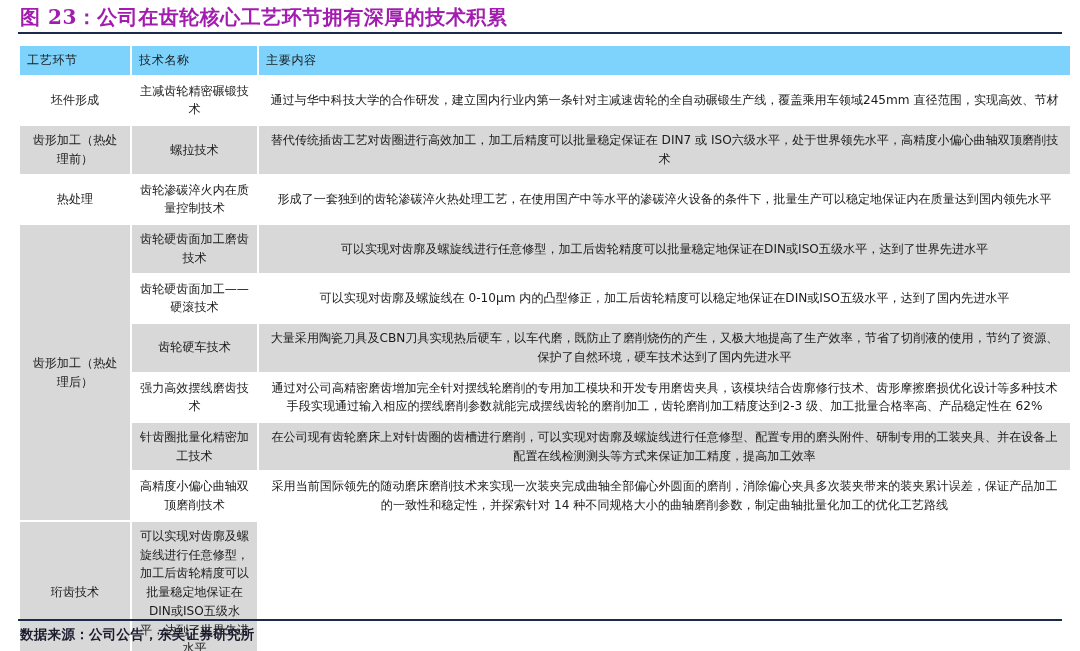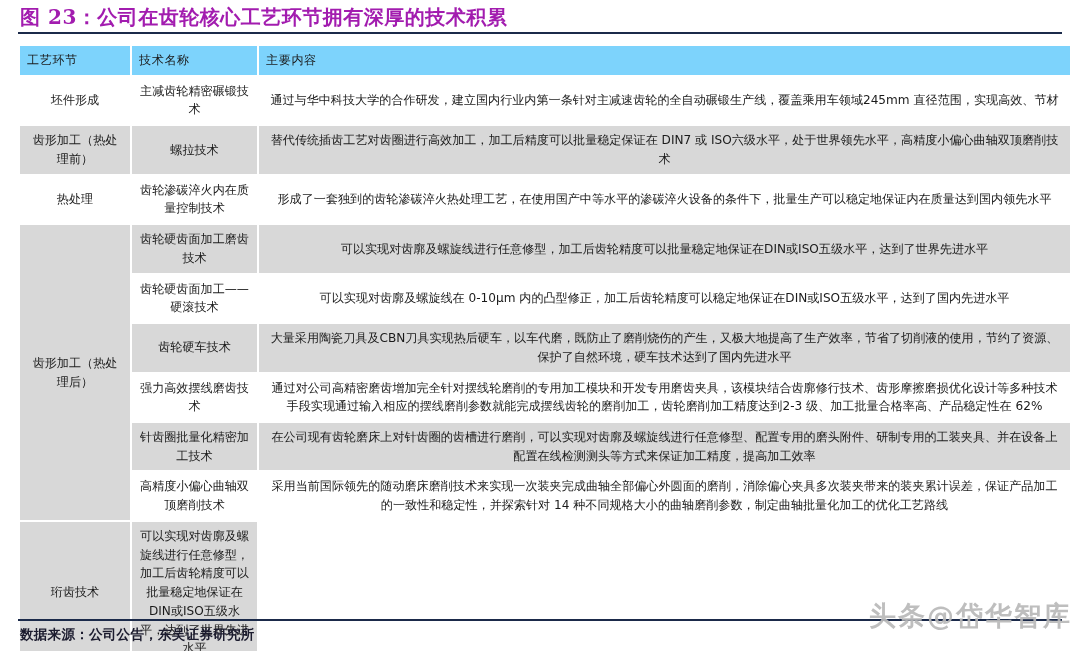--- a/index.html
+++ b/index.html
@@ -196,15 +196,14 @@
           <tr class="row-grey">
             <td class="tech">珩齿技术</td>
             <td class="detail">可以实现对齿廓及螺旋线进行任意修型，加工后齿轮精度可以批量稳定地保证在DIN或ISO五级水平，达到了世界先进水平</td>
           </tr>
         </tbody>
     </table>
   </div>
 
   <div class="foot-rule"></div>
   <div class="source">数据来源：公司公告，东吴证券研究所</div>
-  <div class="watermark">头条@岱华智库</div>
 
 </div>
 
 </body></html>

